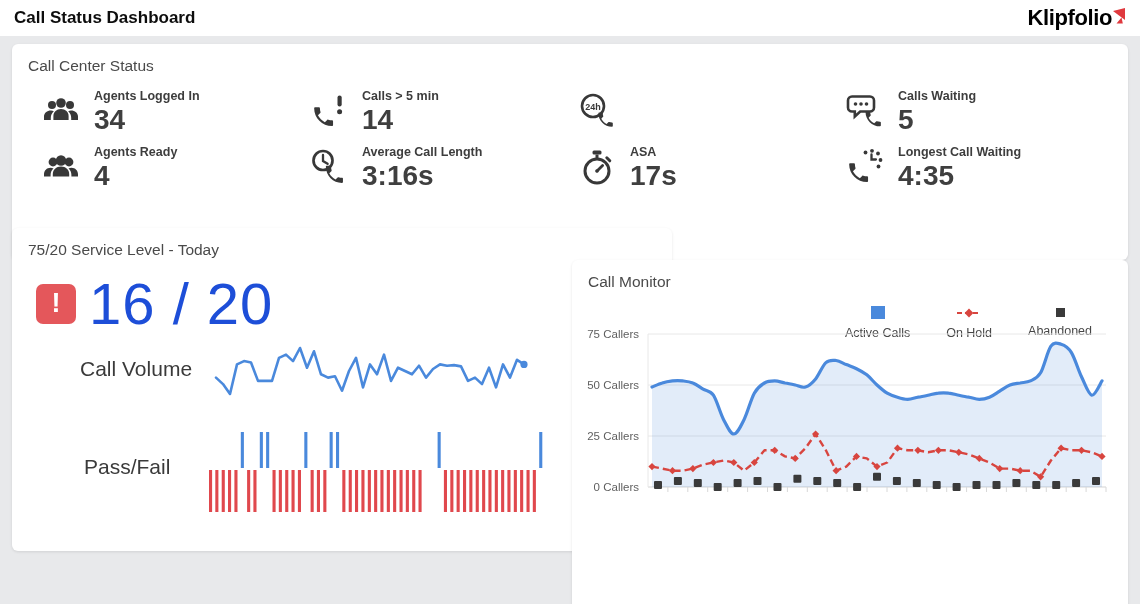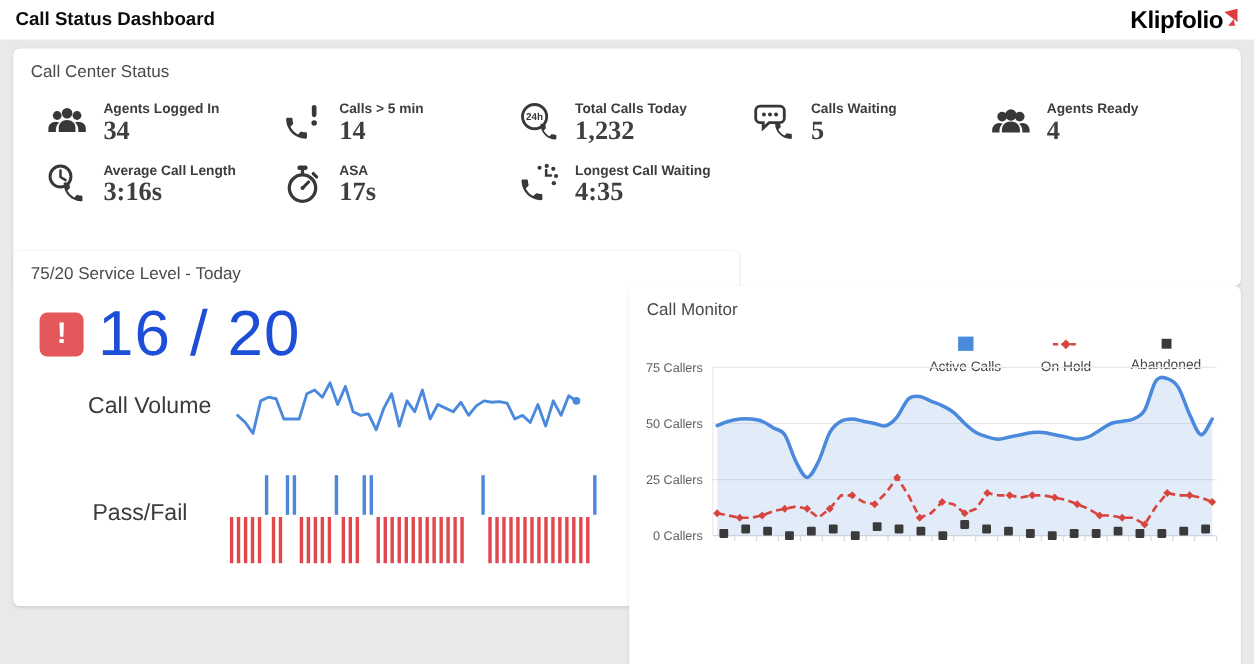--- a/index.html
+++ b/index.html
@@ -10,26 +10,26 @@
   .header-title{font-size:17px;font-weight:bold;color:#0d0d0d;}
   .logo{display:flex;align-items:flex-start;font-size:22px;font-weight:bold;color:#000;letter-spacing:-0.4px;line-height:1;cursor:pointer;}
   .logo svg{margin-left:1px;margin-top:1px;}
   .panel{position:absolute;background:#fff;border-radius:6px;box-shadow:0 1px 3px rgba(0,0,0,.10);}
   #panel-status{left:12px;top:44px;width:1116px;height:216px;}
   #panel-service{left:12px;top:228px;width:660px;height:323px;}
   #panel-monitor{left:572px;top:228px;width:556px;height:351px;margin-top:32px;}
   .panel-title{position:absolute;left:16px;top:13px;font-size:15.5px;color:#4a4a4a;}
   
   .kpi-grid{position:absolute;left:28px;top:40px;right:16px;display:grid;
-            grid-template-columns:repeat(5,1fr);grid-template-rows:56px 56px;}
+            grid-template-columns:repeat(4,1fr);grid-template-rows:56px 56px;}
   .kpi{display:flex;align-items:center;gap:12px;}
   .kpi-icon{width:42px;height:42px;flex:none;color:#383838;display:flex;align-items:center;justify-content:center;}
   .kpi-text{display:flex;flex-direction:column;}
   .kpi-label{font-size:12.5px;font-weight:bold;color:#3d3d3d;line-height:1.25;}
-  .kpi-value{font-size:24px;font-weight:bold;color:#3f3f3f;line-height:1.05;font-family:Liberation Serif, serif;}
+  .kpi-value{font-size:28px;font-weight:bold;color:#3f3f3f;line-height:1.05;}
   
   .score-row{position:absolute;left:24px;top:42px;display:flex;align-items:center;gap:13px;}
   .alert-badge{width:40px;height:40px;border-radius:7px;display:flex;align-items:center;justify-content:center;
                color:#fff;font-weight:bold;font-size:27px;line-height:1;}
   .score-value{font-size:58px;font-weight:normal;color:#1d4ed8;letter-spacing:1px;}
   .row-label{position:absolute;font-size:21px;color:#3a3a3a;}
   #spark-svg{position:absolute;left:200px;top:116px;}
   #passfail-svg{position:absolute;left:196px;top:202px;}
   
   .legend{position:absolute;top:46px;right:36px;display:flex;gap:36px;align-items:center;}
@@ -93,24 +93,20 @@
 
       <div class="kpi">
         <span class="kpi-icon">
           <svg width="40" height="40" viewBox="0 0 40 40" fill="currentColor">
             <circle cx="16" cy="14" r="11" fill="none" stroke="currentColor" stroke-width="2.6"></circle>
             <text x="16" y="17.5" text-anchor="middle" font-size="9" font-weight="bold" fill="currentColor" font-family="Liberation Sans, sans-serif">24h</text>
             <g transform="translate(19,18) scale(0.8)">
               <path d="M6.62 10.79c1.44 2.83 3.76 5.14 6.59 6.59l2.2-2.21c.27-.27.67-.36 1.02-.24 1.12.37 2.33.57 3.57.57.55 0 1 .45 1 1V20c0 .55-.45 1-1 1-9.39 0-17-7.61-17-17 0-.55.45-1 1-1h3.5c.55 0 1 .45 1 1 0 1.25.2 2.45.57 3.57.11.35.03.74-.25 1.02l-2.2 2.2z"></path>
             </g>
           </svg>
-        </span>
-        <span class="kpi-text">
-          <span class="kpi-label">Total Calls Today</span>
-          <span class="kpi-value">1,232</span>
         </span>
       </div>
 
       <div class="kpi">
         <span class="kpi-icon">
           <svg width="40" height="40" viewBox="0 0 40 40" fill="currentColor">
             <path d="M7 4.5h18c2.2 0 4 1.8 4 4v7c0 2.2-1.8 4-4 4h-9.8l-5.4 5v-5H7c-2.2 0-4-1.8-4-4v-7c0-2.2 1.8-4 4-4z" fill="none" stroke="currentColor" stroke-width="2.6"></path>
             <circle cx="10.5" cy="12" r="1.8"></circle>
               <circle cx="16" cy="12" r="1.8"></circle>
               <circle cx="21.5" cy="12" r="1.8"></circle>

